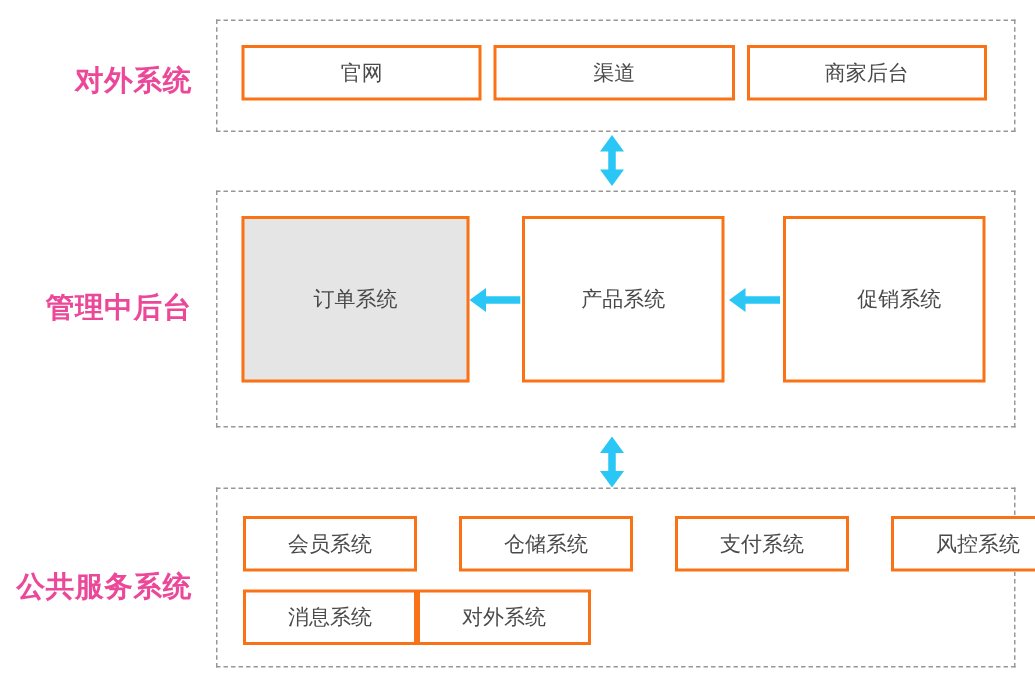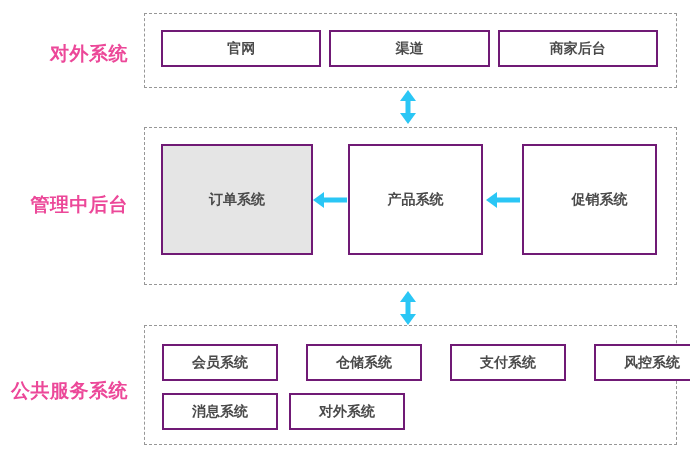--- a/index.html
+++ b/index.html
@@ -27,40 +27,39 @@
     box-sizing: border-box;
     border: 1px dashed #979797;
     background: #ffffff;
   }
   .box-row {
     position: absolute;
     display: flex;
   }
   .sys-box {
     box-sizing: border-box;
-    border: 2px solid #701a75;
+    border: 2px solid #f97316;
     background: #ffffff;
     display: flex;
     align-items: center;
     justify-content: center;
     font-size: 14px;
     color: #4a4a4a;
     white-space: nowrap;
-    font-weight: bold;
   }
   .small-box { height: 37px; }
   .row-top { left: 16px; top: 16px; right: 18px; gap: 8px; }
   .row-top .sys-box { flex: 1; }
   .big-box {
     position: absolute;
     top: 16px;
     height: 111px;
   }
   .pub-row1 { left: 17px; top: 18px; gap: 28px; }
-  .pub-row2 { left: 17px; top: 67px; gap: 11px; }
+  .pub-row2 { left: 17px; top: 67px; }
   .pub-row1 .sys-box, .pub-row2 .sys-box { width: 116px; }
   .arrow { position: absolute; line-height: 0; }
 </style>
 </head>
 <body>
 
 <div class="canvas">
 
   <div class="section-label" style="top:41px;">对外系统</div>
   <div class="section-label" style="top:192px;">管理中后台</div>

